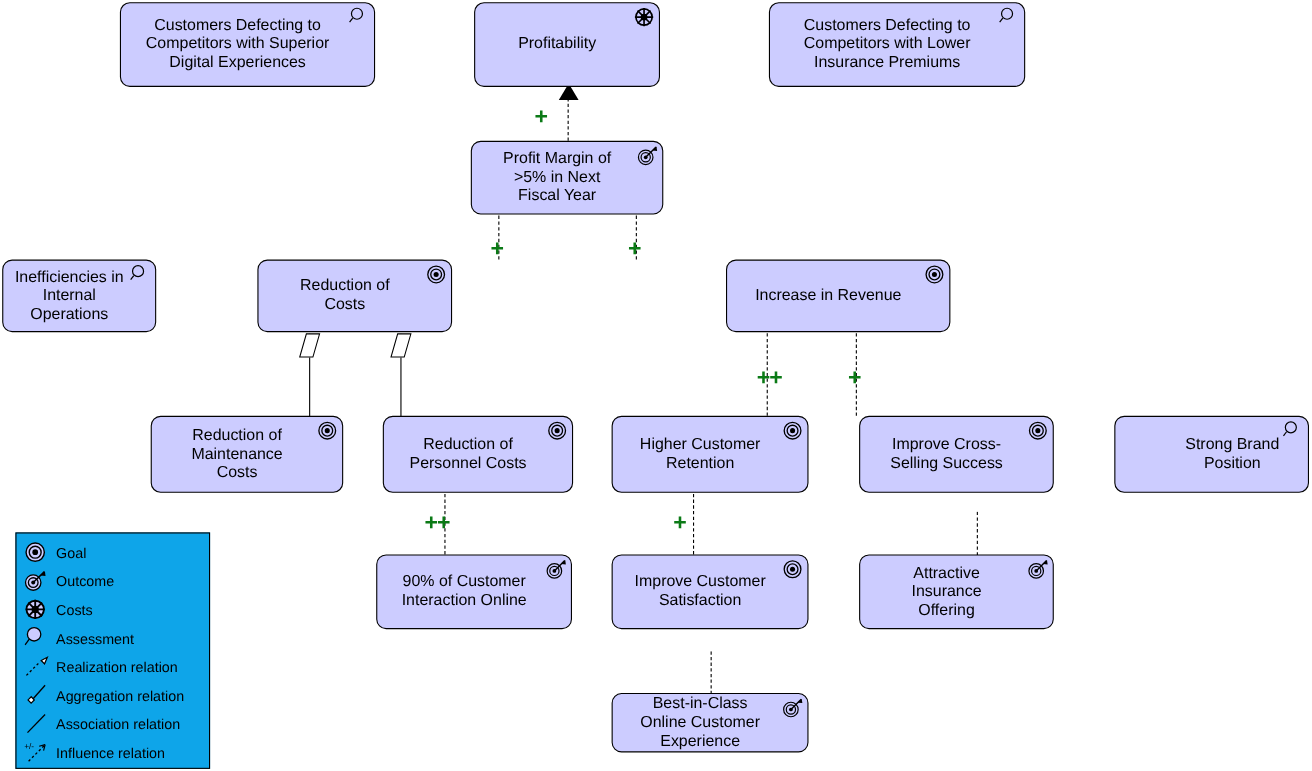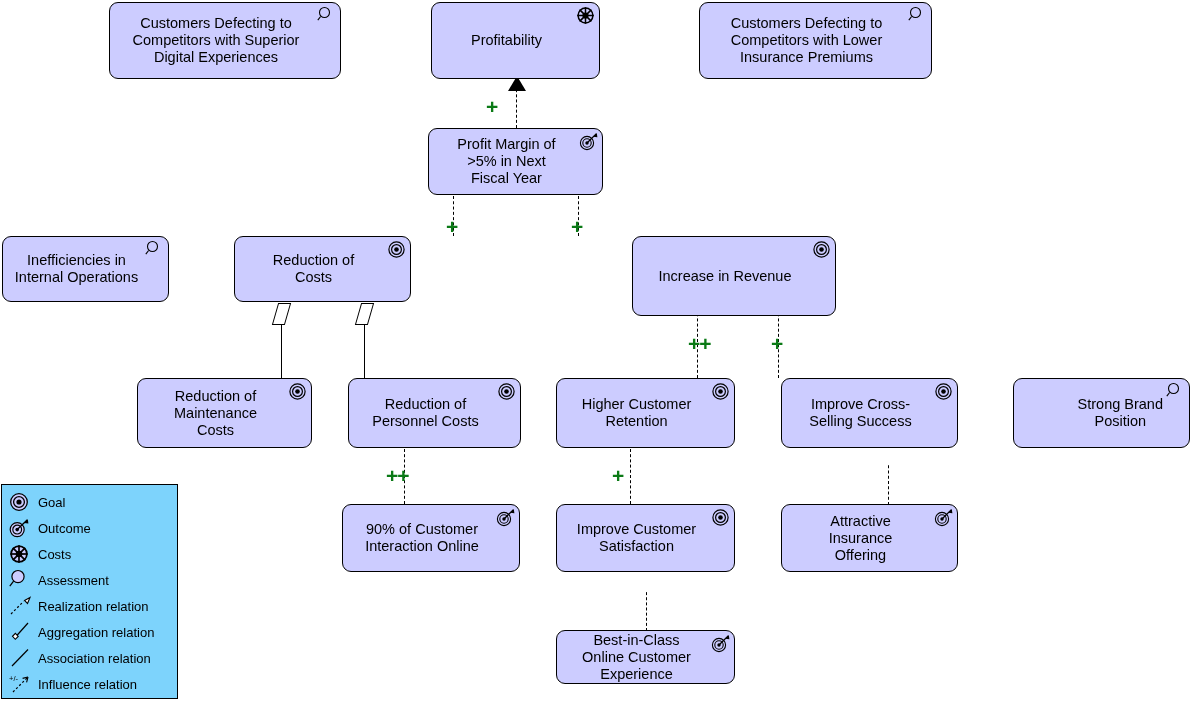--- a/index.html
+++ b/index.html
@@ -82,23 +82,23 @@
     width:11px;height:20px;
     background:#ffffff;
     border:1px solid #000000;
     z-index:6;
     transform:skewX(-16deg);
   }
 
   
   #legend{
     position:absolute;
-    left:1px;top:484px;
+    left:14px;top:484px;
     width:177px;height:215px;
-    background:#7dd3fc;
+    background:#0ea5e9;
     border:1px solid #000000;
     z-index:20;
     box-sizing:border-box;
     padding:4px 0 0 0;
   }
   .lrow{
     display:flex;align-items:center;
     height:26px;
     padding-left:7px;
   }
@@ -195,21 +195,21 @@
       <svg viewBox="0 0 19 19">
         <circle cx="8" cy="11" r="6.6" fill="none" stroke="#000" stroke-width="1.1"></circle>
         <circle cx="8" cy="11" r="4.2" fill="none" stroke="#000" stroke-width="1.1"></circle>
         <circle cx="8" cy="11" r="1.7" fill="#000"></circle>
         <line x1="8" y1="11" x2="17.4" y2="1.6" stroke="#000" stroke-width="1.3"></line>
         <polygon points="17.8,1.2 18.4,5.2 14.2,4.8" fill="#000"></polygon>
       </svg>
     </span>
   </div>
 
-  <div class="node" style="left:2px;top:236px;width:167px;height:66px;">
+  <div class="node" style="left:2px;top:236px;width:140px;height:66px;">
     <span class="label">Inefficiencies in
 Internal Operations</span>
     <span class="badge">
       <svg viewBox="0 0 19 19">
           <circle cx="7.5" cy="6.5" r="5" fill="none" stroke="#000" stroke-width="1.1"></circle>
           <line x1="3.6" y1="10.5" x2="0.8" y2="14.2" stroke="#000" stroke-width="1.1"></line>
         </svg>
     </span>
   </div>
 
@@ -218,21 +218,21 @@
 Costs</span>
     <span class="badge">
       <svg viewBox="0 0 19 19">
         <circle cx="9.5" cy="9.5" r="7.6" fill="none" stroke="#000" stroke-width="1.2"></circle>
         <circle cx="9.5" cy="9.5" r="4.9" fill="none" stroke="#000" stroke-width="1.2"></circle>
         <circle cx="9.5" cy="9.5" r="2.3" fill="#000"></circle>
       </svg>
     </span>
   </div>
 
-  <div class="node" style="left:632px;top:236px;width:204px;height:80px;">
+  <div class="node" style="left:660px;top:236px;width:204px;height:66px;">
     <span class="label">Increase in Revenue</span>
     <span class="badge">
       <svg viewBox="0 0 19 19">
         <circle cx="9.5" cy="9.5" r="7.6" fill="none" stroke="#000" stroke-width="1.2"></circle>
         <circle cx="9.5" cy="9.5" r="4.9" fill="none" stroke="#000" stroke-width="1.2"></circle>
         <circle cx="9.5" cy="9.5" r="2.3" fill="#000"></circle>
       </svg>
     </span>
   </div>
 

